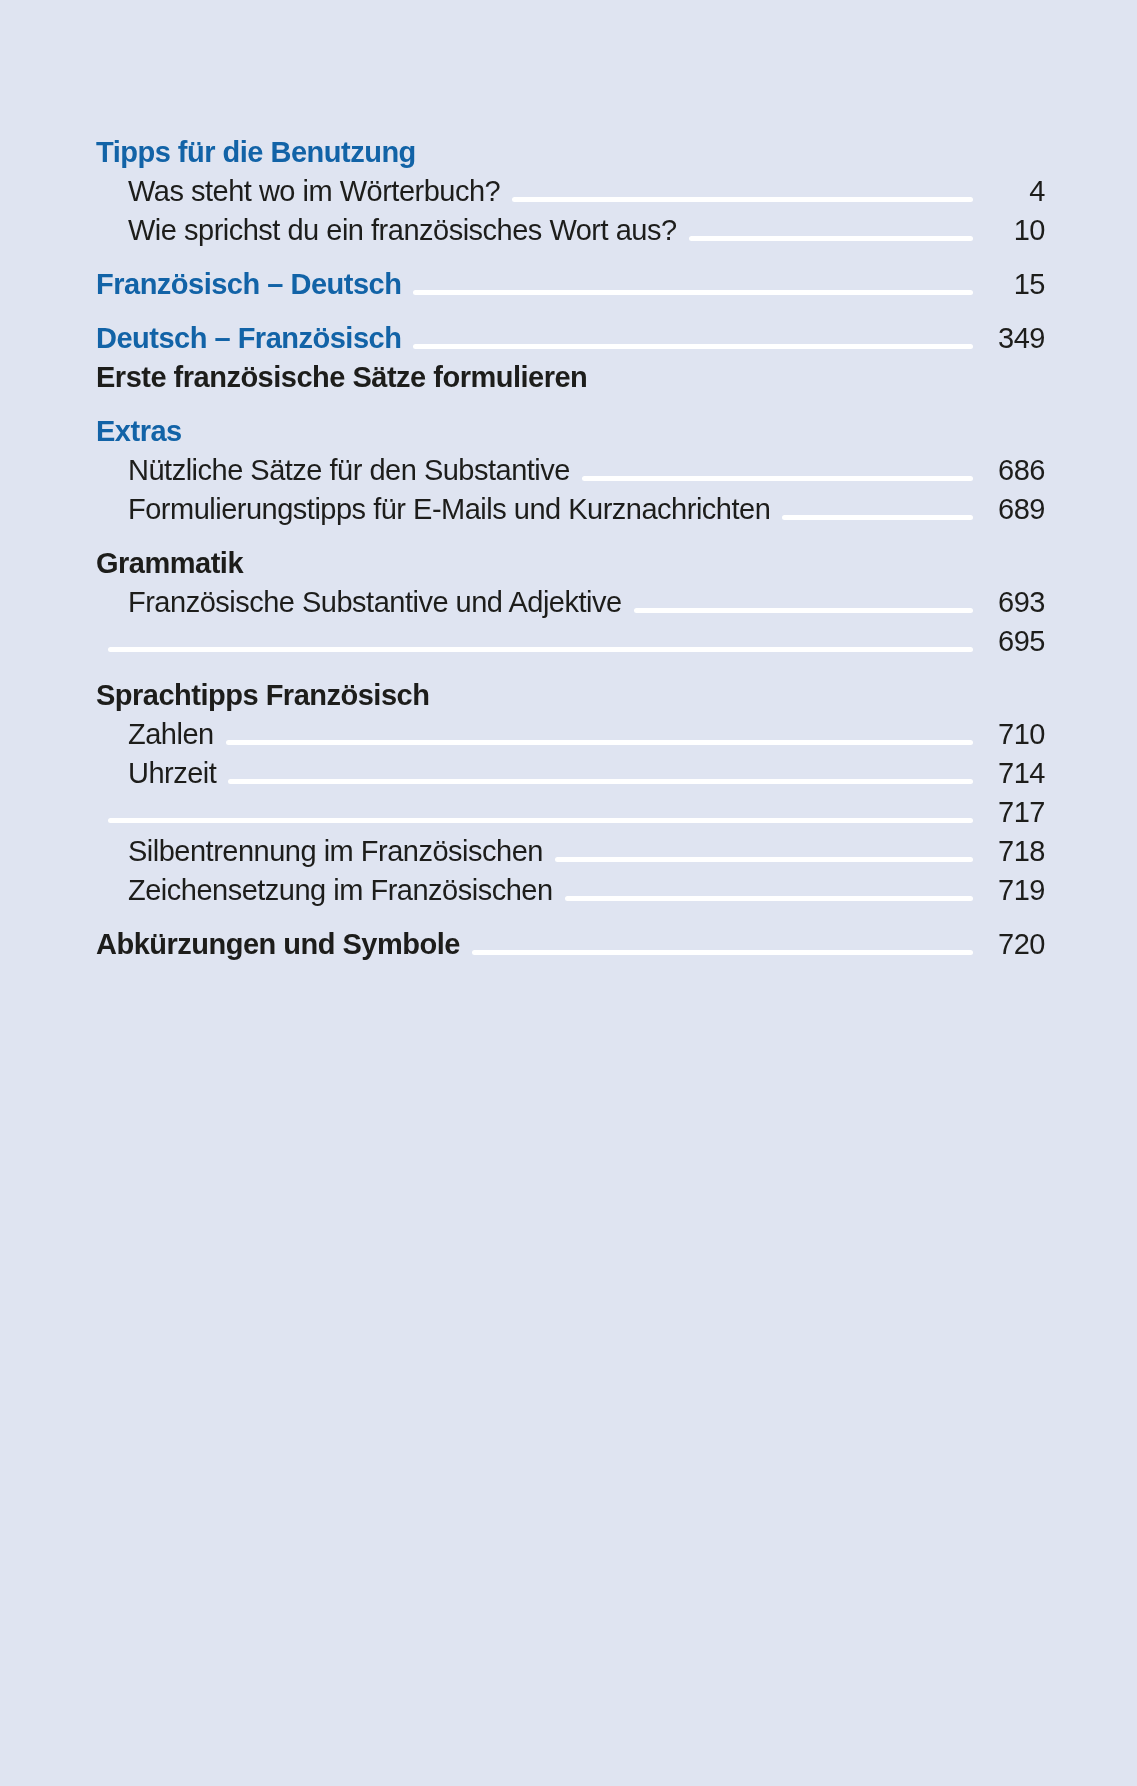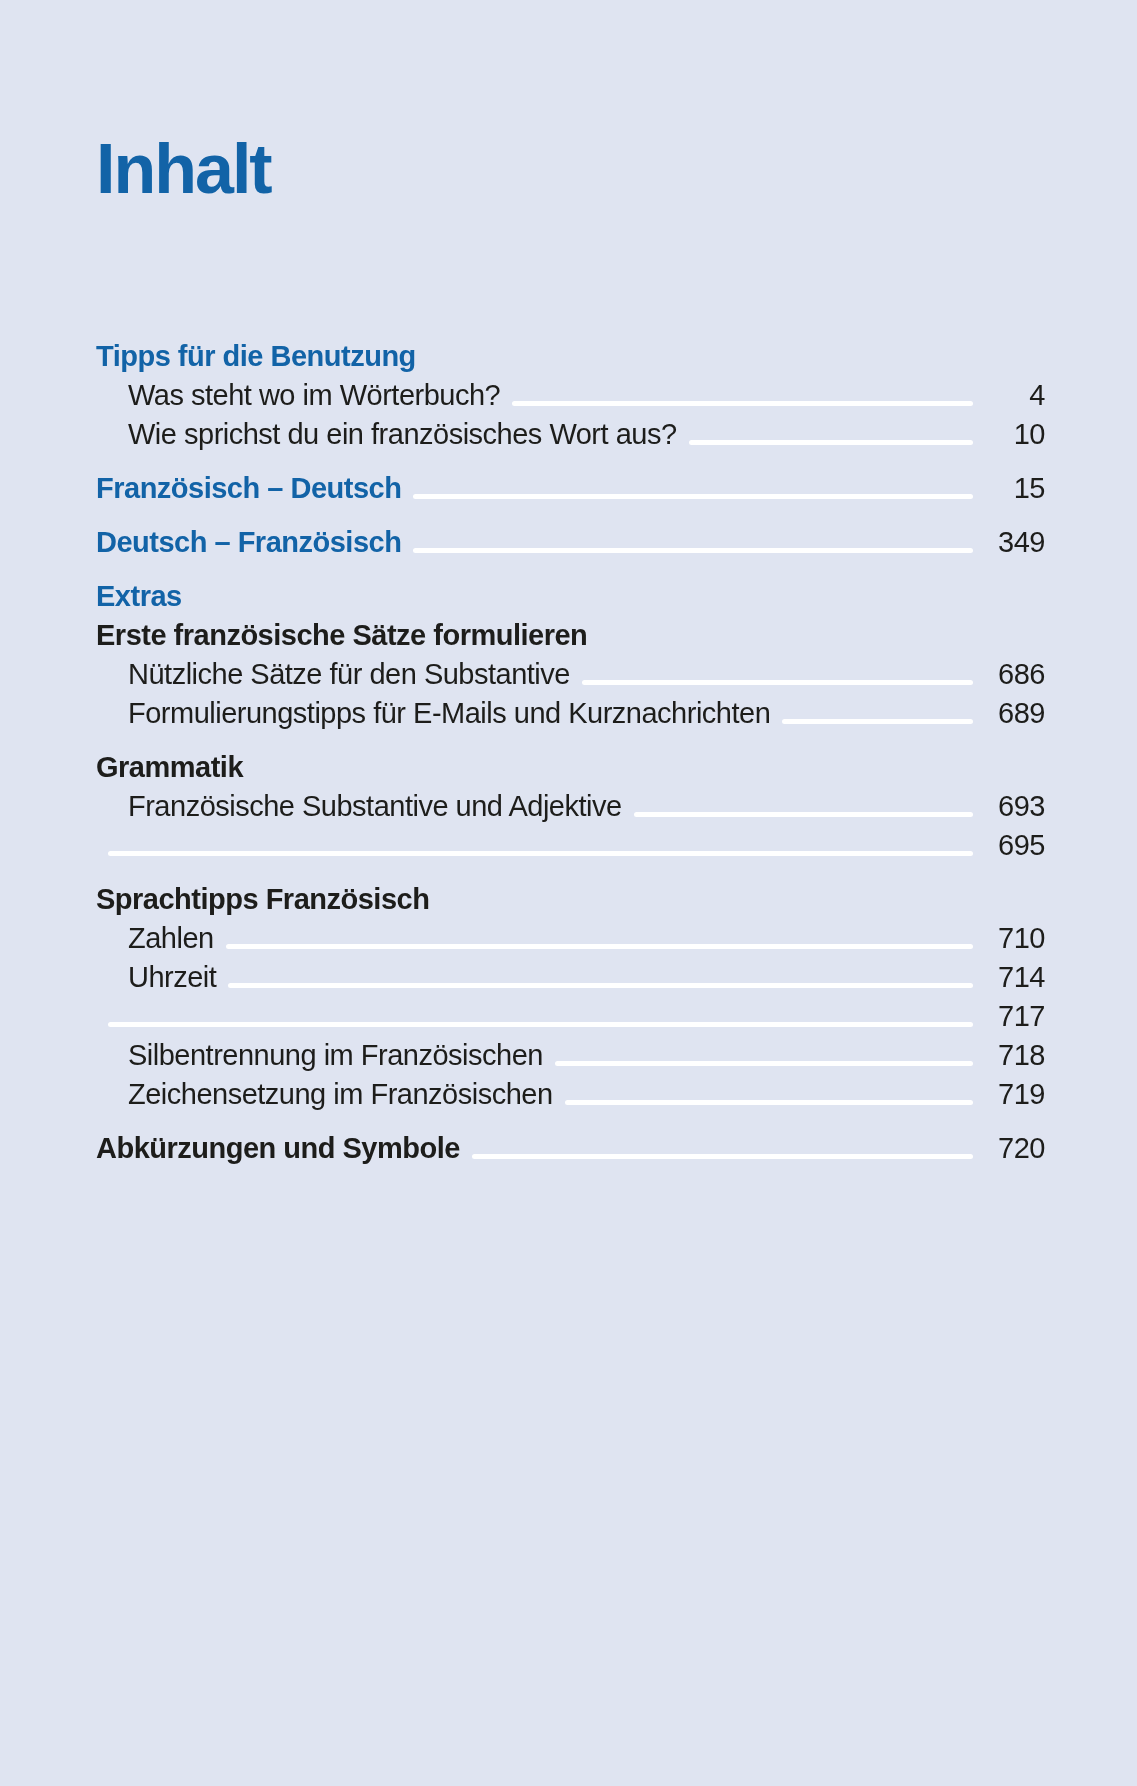--- a/index.html
+++ b/index.html
@@ -59,21 +59,20 @@
     width: 72px;
     text-align: right;
     color: var(--ink);
     font-weight: 400;
   }
 </style>
 </head>
 <body>
 
 <main class="page">
-  <h1 class="page-title">Inhalt</h1>
 
   <section class="toc" id="toc">
       <div class="row heading-blue no-page">
     <span class="label">Tipps für die Benutzung</span>
 
   </div>
       <div class="row entry">
     <span class="label">Was steht wo im Wörterbuch?</span>
     <span class="leader"></span>
     <span class="pagenum">4</span>
@@ -86,26 +85,26 @@
       <div class="row heading-blue gap">
     <span class="label">Französisch – Deutsch</span>
     <span class="leader"></span>
     <span class="pagenum">15</span>
   </div>
       <div class="row heading-blue gap">
     <span class="label">Deutsch – Französisch</span>
     <span class="leader"></span>
     <span class="pagenum">349</span>
   </div>
+      <div class="row heading-black no-page">
+    <span class="label">Erste französische Sätze formulieren</span>
+
+  </div>
       <div class="row heading-blue gap no-page">
     <span class="label">Extras</span>
-
-  </div>
-      <div class="row heading-black no-page">
-    <span class="label">Erste französische Sätze formulieren</span>
 
   </div>
       <div class="row entry">
     <span class="label">Nützliche Sätze für den Substantive</span>
     <span class="leader"></span>
     <span class="pagenum">686</span>
   </div>
       <div class="row entry">
     <span class="label">Formulierungstipps für E-Mails und Kurznachrichten</span>
     <span class="leader"></span>

